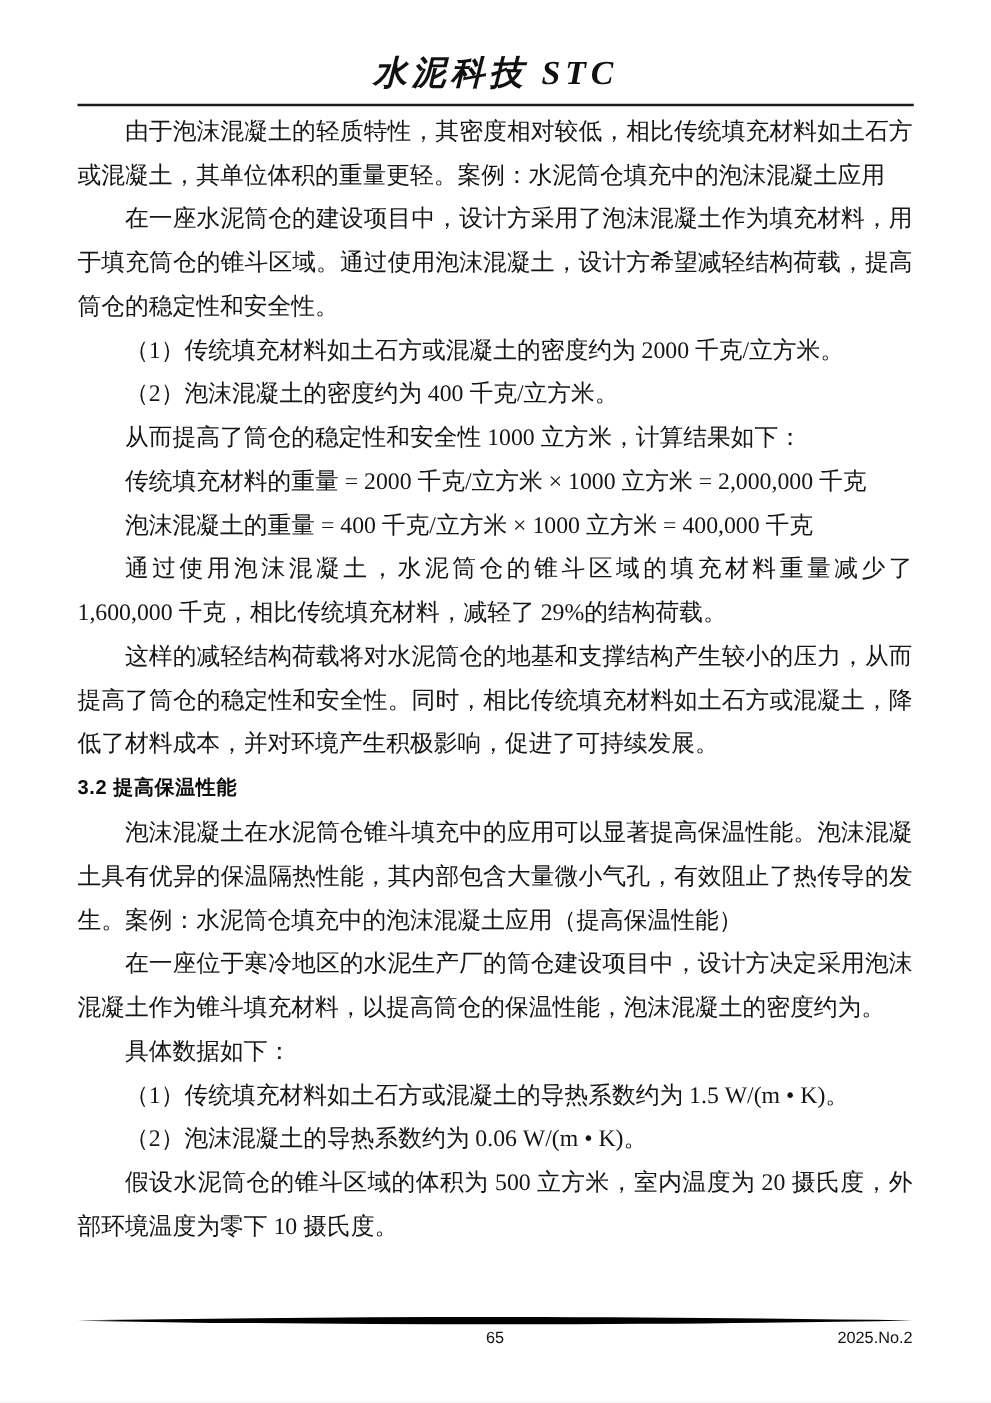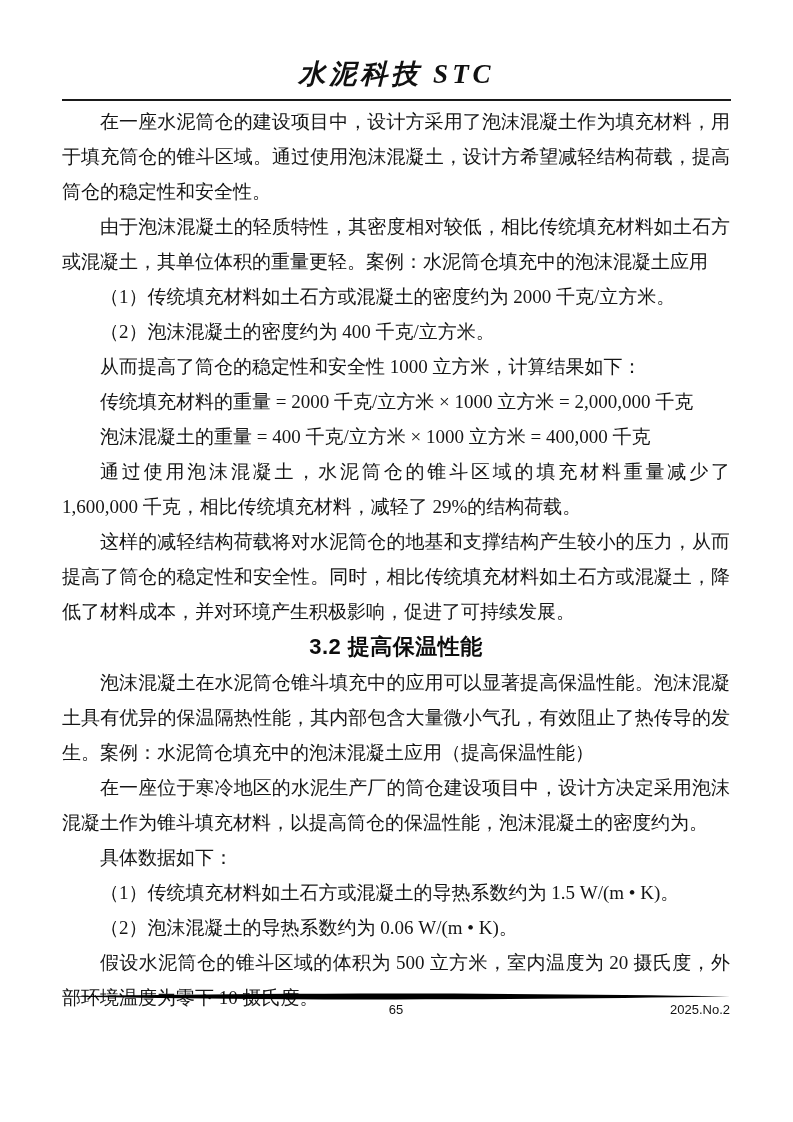--- a/index.html
+++ b/index.html
@@ -8,21 +8,21 @@
     width: 793px;
     height: 1122px;
     margin: 0 auto;
     background: #ffffff;
     color: #1a1a1a;
     font-family: "Liberation Serif", "DejaVu Serif", serif;
     overflow: hidden;
     box-sizing: border-box;
   }
   .header {
-    padding-top: 56px;
+    padding-top: 40px;
     margin: 0 62px;
   }
   .journal-title {
     text-align: center;
     font-size: 27px;
     font-weight: bold;
     font-style: italic;
     letter-spacing: 4px;
     line-height: 36px;
     color: #111;
@@ -40,32 +40,31 @@
     margin: 0;
     font-size: 19px;
     line-height: 35px;
     text-indent: 2em;
     text-align: justify;
     color: #151515;
   }
   .section-heading {
     margin: 0;
     font-family: "Liberation Sans", "DejaVu Sans", sans-serif;
-    font-size: 22px;
+    font-size: 16px;
     font-weight: bold;
     line-height: 36px;
     color: #0d0d0d;
     letter-spacing: 0.5px;
-    text-align: center;
   }
   .footer {
     position: absolute;
     left: 62px;
     width: 668px;
-    top: 992px;
+    top: 1052px;
   }
   .footer-rule-svg { display: block; width: 668px; height: 9px; }
   .footer-row {
     position: relative;
     height: 18px;
     margin-top: 1px;
     font-family: "Liberation Sans", "DejaVu Sans", sans-serif;
     font-size: 13px;
     color: #111;
   }
@@ -85,22 +84,22 @@
 <body>
 
 <div class="page">
 
   <div class="header">
     <div class="journal-title">水泥科技 STC</div>
     <div class="header-rule"></div>
   </div>
 
   <div class="body-text">
+    <p>由于泡沫混凝土的轻质特性，其密度相对较低，相比传统填充材料如土石方或混凝土，其单位体积的重量更轻。案例：水泥筒仓填充中的泡沫混凝土应用</p>
     <p>在一座水泥筒仓的建设项目中，设计方采用了泡沫混凝土作为填充材料，用于填充筒仓的锥斗区域。通过使用泡沫混凝土，设计方希望减轻结构荷载，提高筒仓的稳定性和安全性。</p>
-    <p>由于泡沫混凝土的轻质特性，其密度相对较低，相比传统填充材料如土石方或混凝土，其单位体积的重量更轻。案例：水泥筒仓填充中的泡沫混凝土应用</p>
     <p>（1）传统填充材料如土石方或混凝土的密度约为 2000 千克/立方米。</p>
     <p>（2）泡沫混凝土的密度约为 400 千克/立方米。</p>
     <p>从而提高了筒仓的稳定性和安全性 1000 立方米，计算结果如下：</p>
     <p>传统填充材料的重量 = 2000 千克/立方米 × 1000 立方米 = 2,000,000 千克</p>
     <p>泡沫混凝土的重量 = 400 千克/立方米 × 1000 立方米 = 400,000 千克</p>
     <p>通过使用泡沫混凝土，水泥筒仓的锥斗区域的填充材料重量减少了 1,600,000 千克，相比传统填充材料，减轻了 29%的结构荷载。</p>
     <p>这样的减轻结构荷载将对水泥筒仓的地基和支撑结构产生较小的压力，从而提高了筒仓的稳定性和安全性。同时，相比传统填充材料如土石方或混凝土，降低了材料成本，并对环境产生积极影响，促进了可持续发展。</p>
 
     <h2 class="section-heading">3.2 提高保温性能</h2>
 

